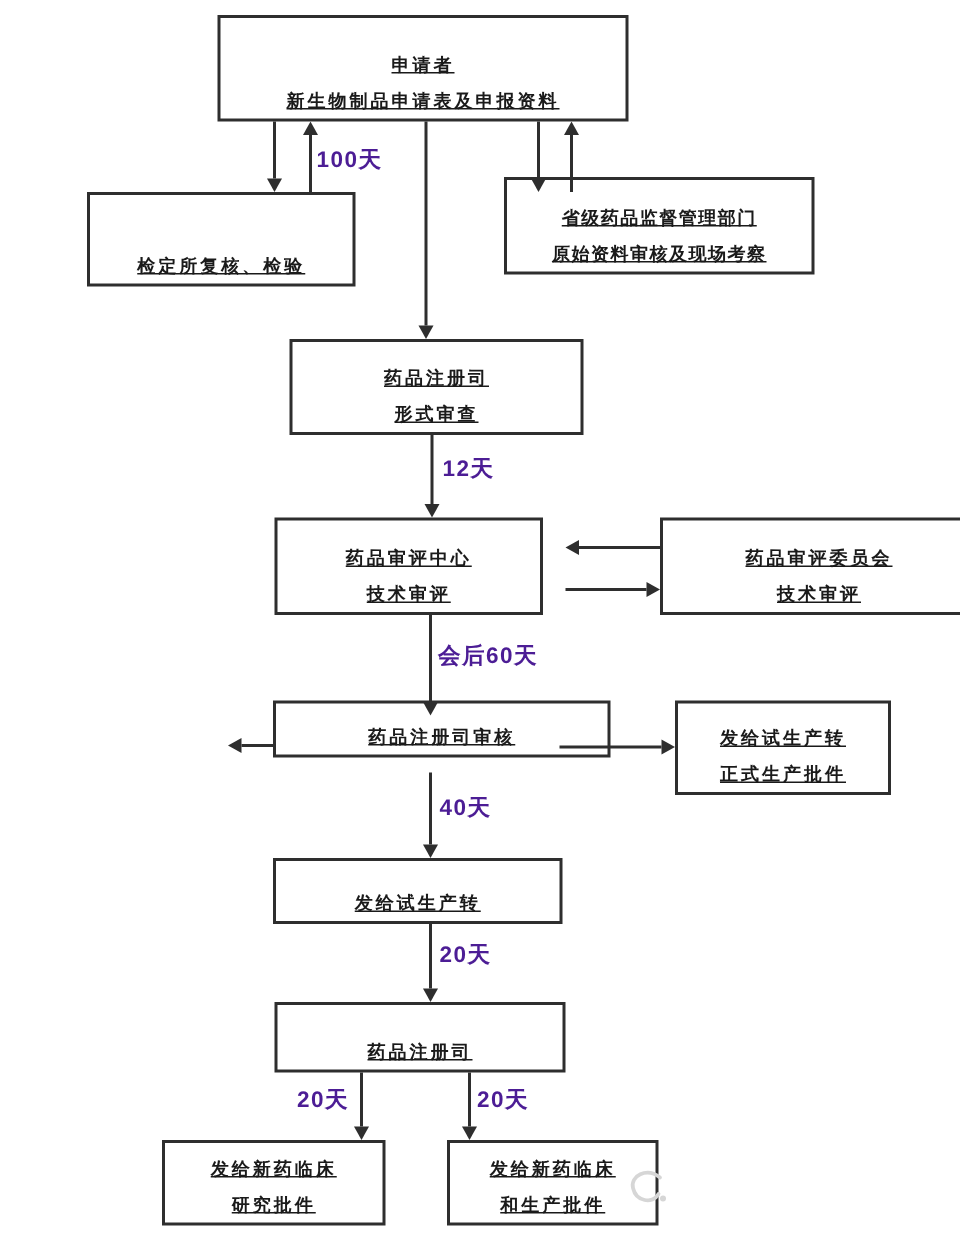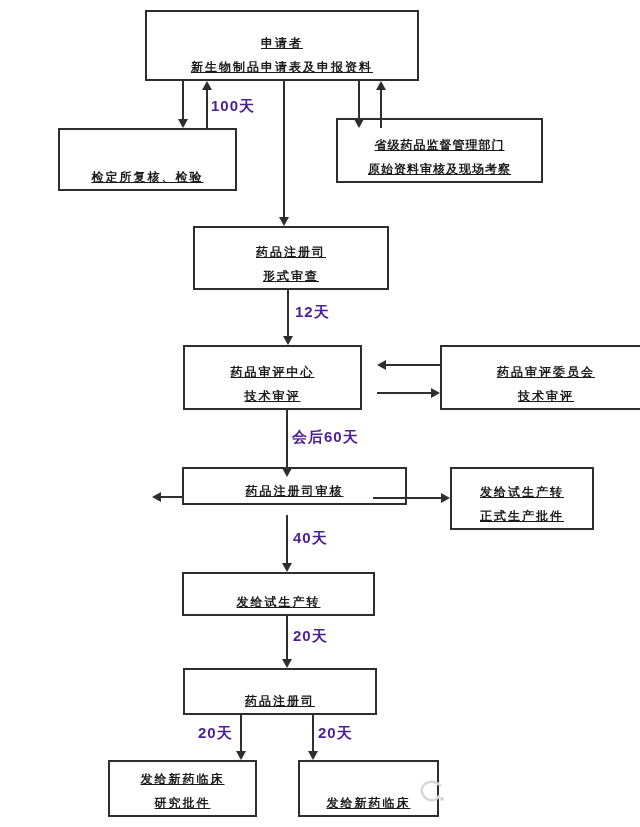--- a/index.html
+++ b/index.html
@@ -81,20 +81,21 @@
     <div class="bl">药品注册司</div>
   </div>
 
   <div class="box" style="left:108px;top:760px;width:149px;height:57px">
     <div class="bl">发给新药临床</div>
     <div class="bl">研究批件</div>
   </div>
 
   <div class="box" style="left:298px;top:760px;width:141px;height:57px">
     <div class="bl">发给新药临床</div>
+    <div class="bl">和生产批件</div>
   </div>
 
   <div class="vline" style="left:182px;top:81px;height:38px"></div>
   <div class="arr down" style="left:178px;top:119px"></div>
   <div class="vline" style="left:206px;top:90px;height:38px"></div>
   <div class="arr up" style="left:202px;top:81px"></div>
 
   <div class="vline" style="left:283px;top:81px;height:136px"></div>
   <div class="arr down" style="left:279px;top:217px"></div>
 

